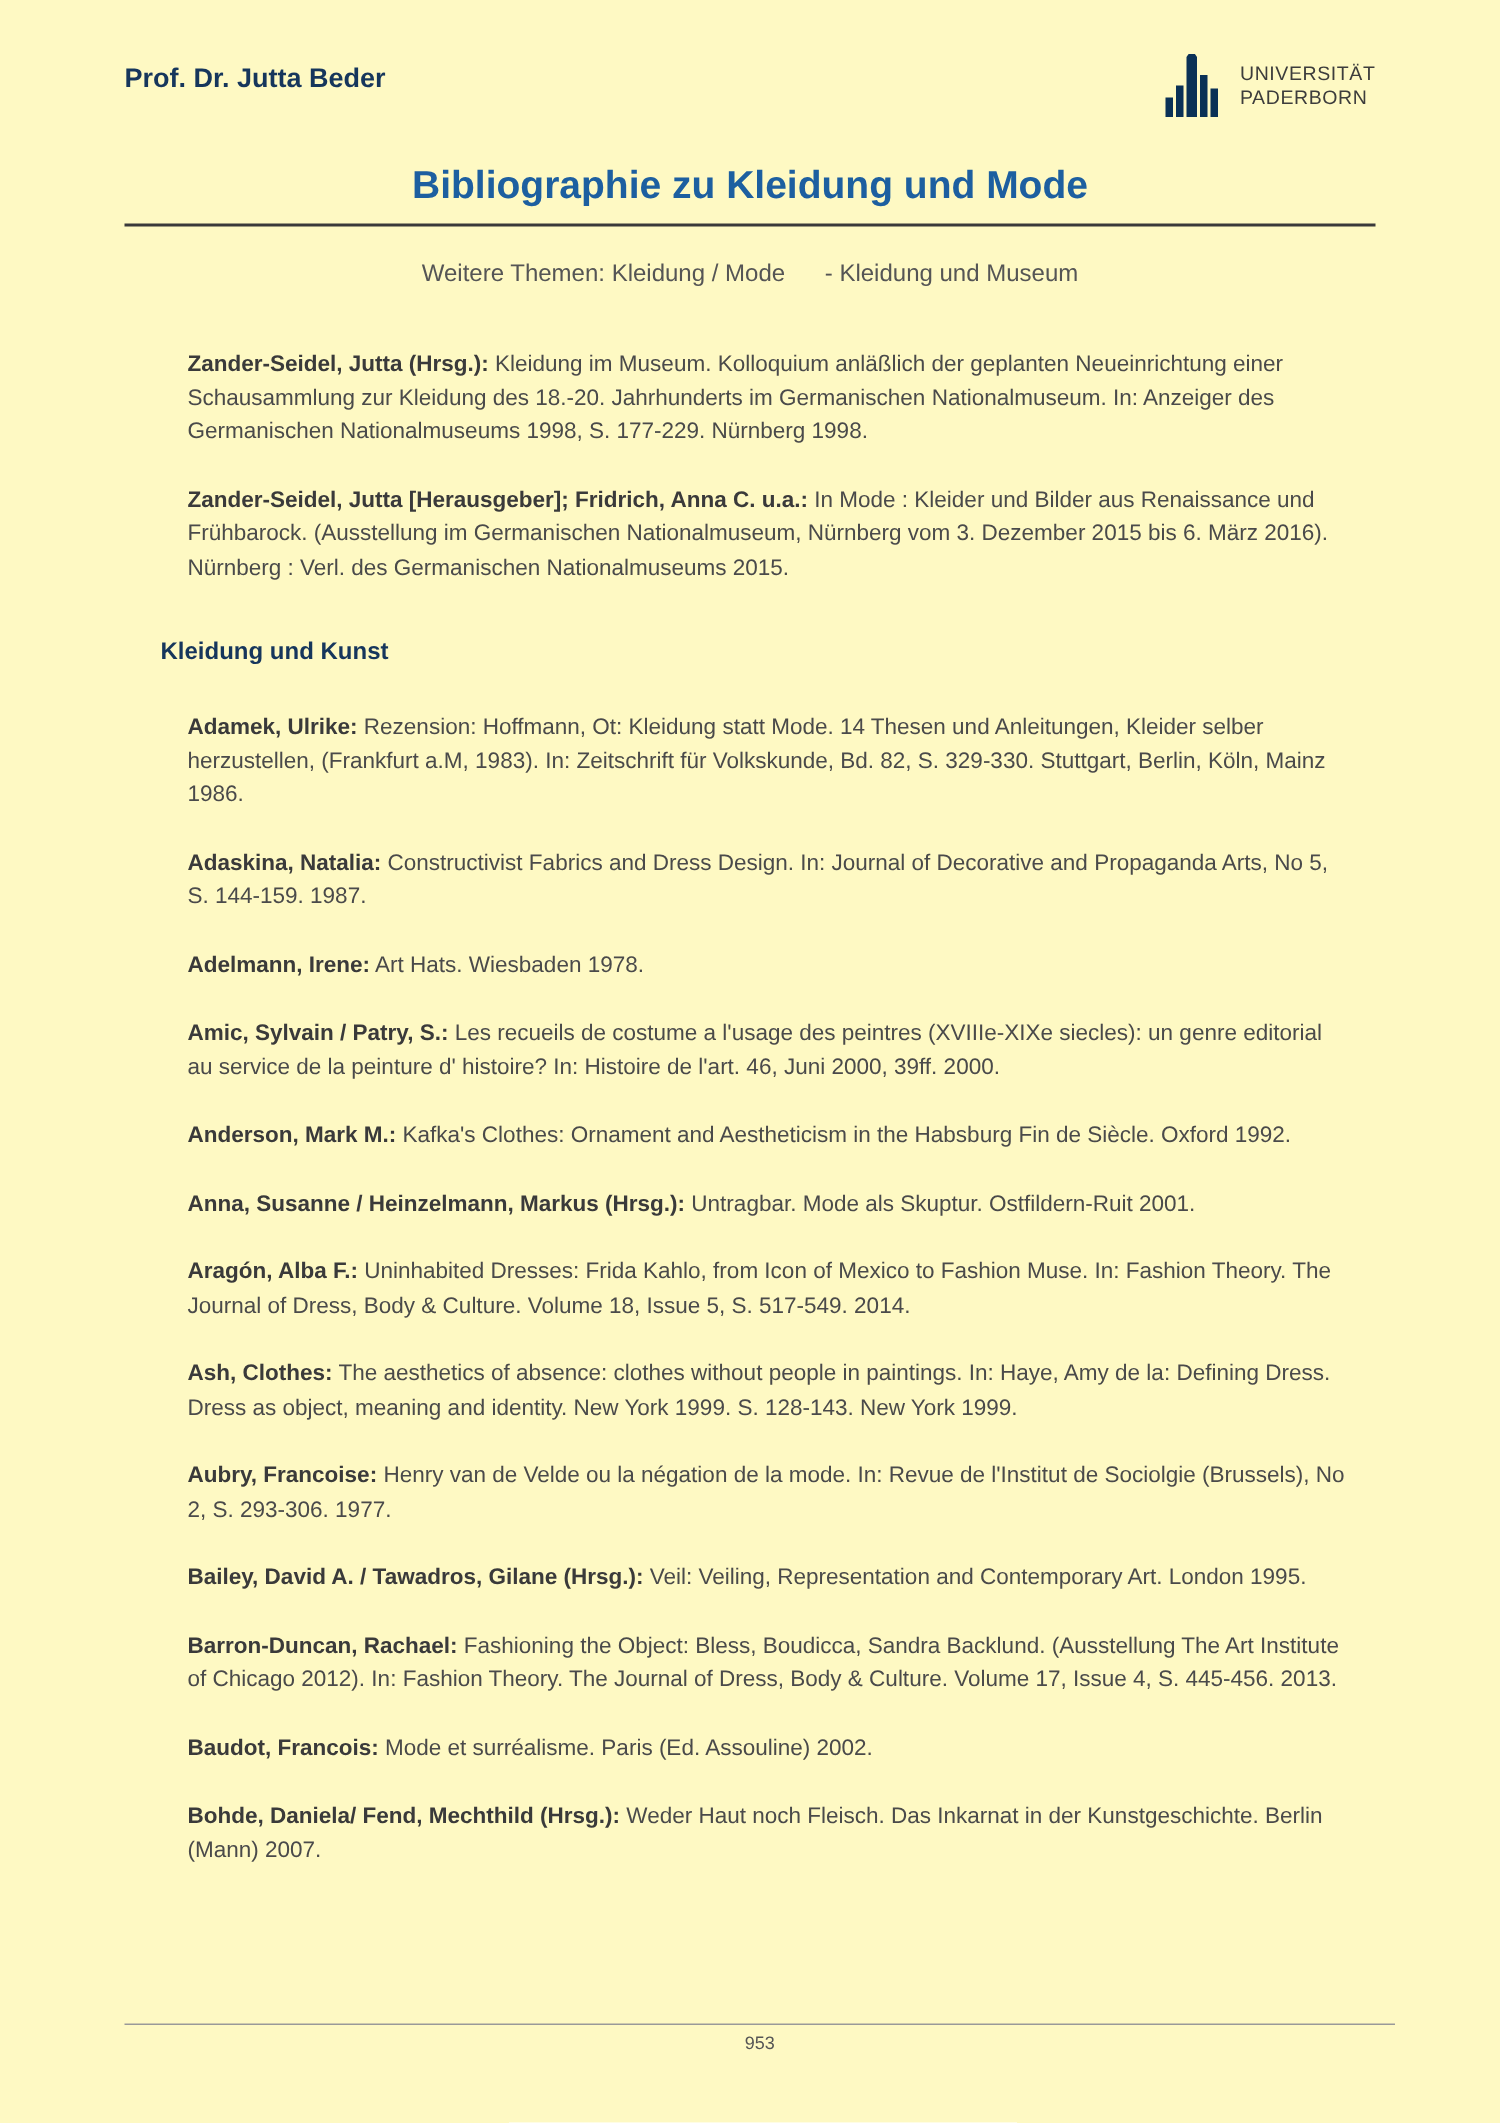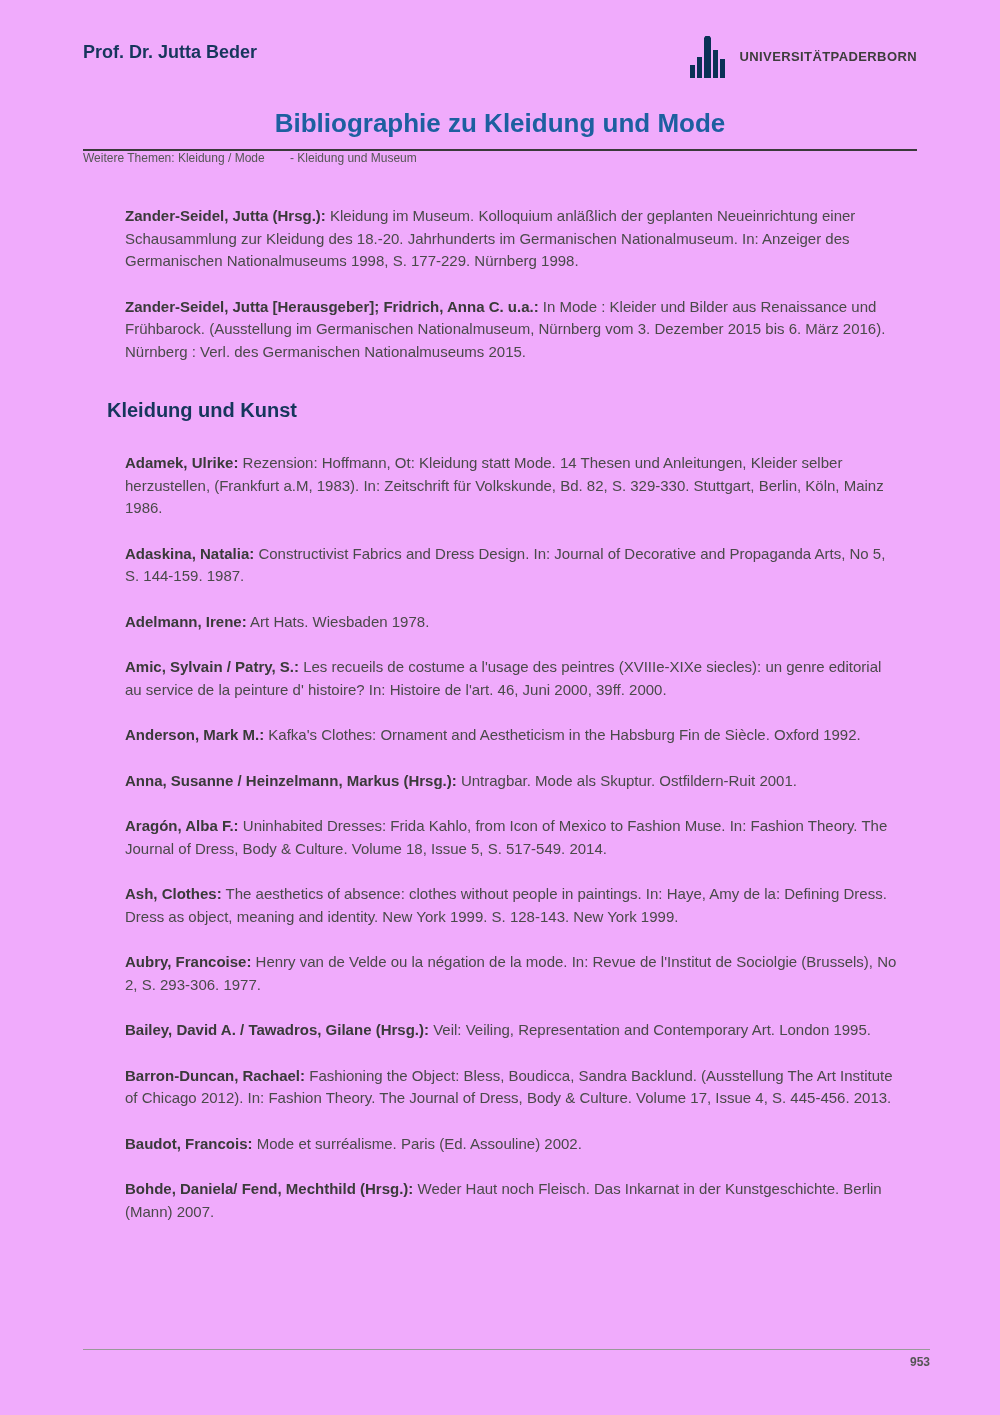--- a/index.html
+++ b/index.html
@@ -6,21 +6,21 @@
   html, body { margin: 0; padding: 0; background: #ffffff; }
   body {
     font-family: "Liberation Sans", "DejaVu Sans", sans-serif;
     color: #4a4a4a;
     -webkit-font-smoothing: antialiased;
   }
   .page {
     width: 1000px;
     min-height: 1415px;
     margin: 0 auto;
-    background: #f0abfc;
+    background: #fef9c3;
     position: relative;
     padding: 34px 83px 90px 83px;
   }
   
   .topbar {
     display: flex;
     justify-content: space-between;
     align-items: flex-start;
   }
   .author-name {
@@ -31,85 +31,85 @@
   }
   .logo {
     display: flex;
     align-items: center;
     gap: 9px;
     margin-top: 2px;
   }
   .logo svg { display: block; }
   .logo-text {
     display: flex;
-    flex-direction: row;
+    flex-direction: column;
     font-size: 13px;
-    font-weight: bold;
+    font-weight: normal;
     letter-spacing: 0.4px;
     color: #3d3d3c;
     line-height: 1.25;
   }
   .doc-title {
     font-size: 26px;
     font-weight: bold;
     color: #1d5fa0;
     margin: 30px 0 10px 0;
     text-align: center;
   }
   .title-rule {
     border: none;
     border-top: 2px solid #3a3a3a;
     margin: 0;
   }
   .subtitle {
-    font-size: 12px;
+    font-size: 16px;
     color: #555555;
-    margin-top: 0;
+    margin-top: 23px;
+    text-align: center;
   }
   .subtitle .sub-secondary { margin-left: 22px; }
   
   .bibliography {
     margin-top: 40px;
     padding-left: 42px;
     padding-right: 2px;
   }
   .entry {
     font-size: 15px;
     line-height: 1.5;
     color: #4a4a4a;
     margin: 0 16px 23px 0;
   }
   .entry-author {
     color: #3a3a3a;
     font-weight: bold;
   }
   .section-heading {
-    font-size: 20px;
+    font-size: 16px;
     font-weight: bold;
     color: #16365c;
     margin: 36px 0 30px -18px;
   }
   
   .footer {
     position: absolute;
     left: 83px;
     right: 70px;
     bottom: 46px;
   }
   .footer-rule {
     border: none;
     border-top: 1px solid #999999;
     margin: 0;
   }
   .page-number {
-    text-align: right;
+    text-align: center;
     font-size: 12px;
     color: #555555;
     margin-top: 5px;
-    font-weight: bold;
   }
 </style>
 </head>
 <body>
 
 <div class="page">
 
   <header>
     <div class="topbar">
       <div class="author-name">Prof. Dr. Jutta Beder</div>

